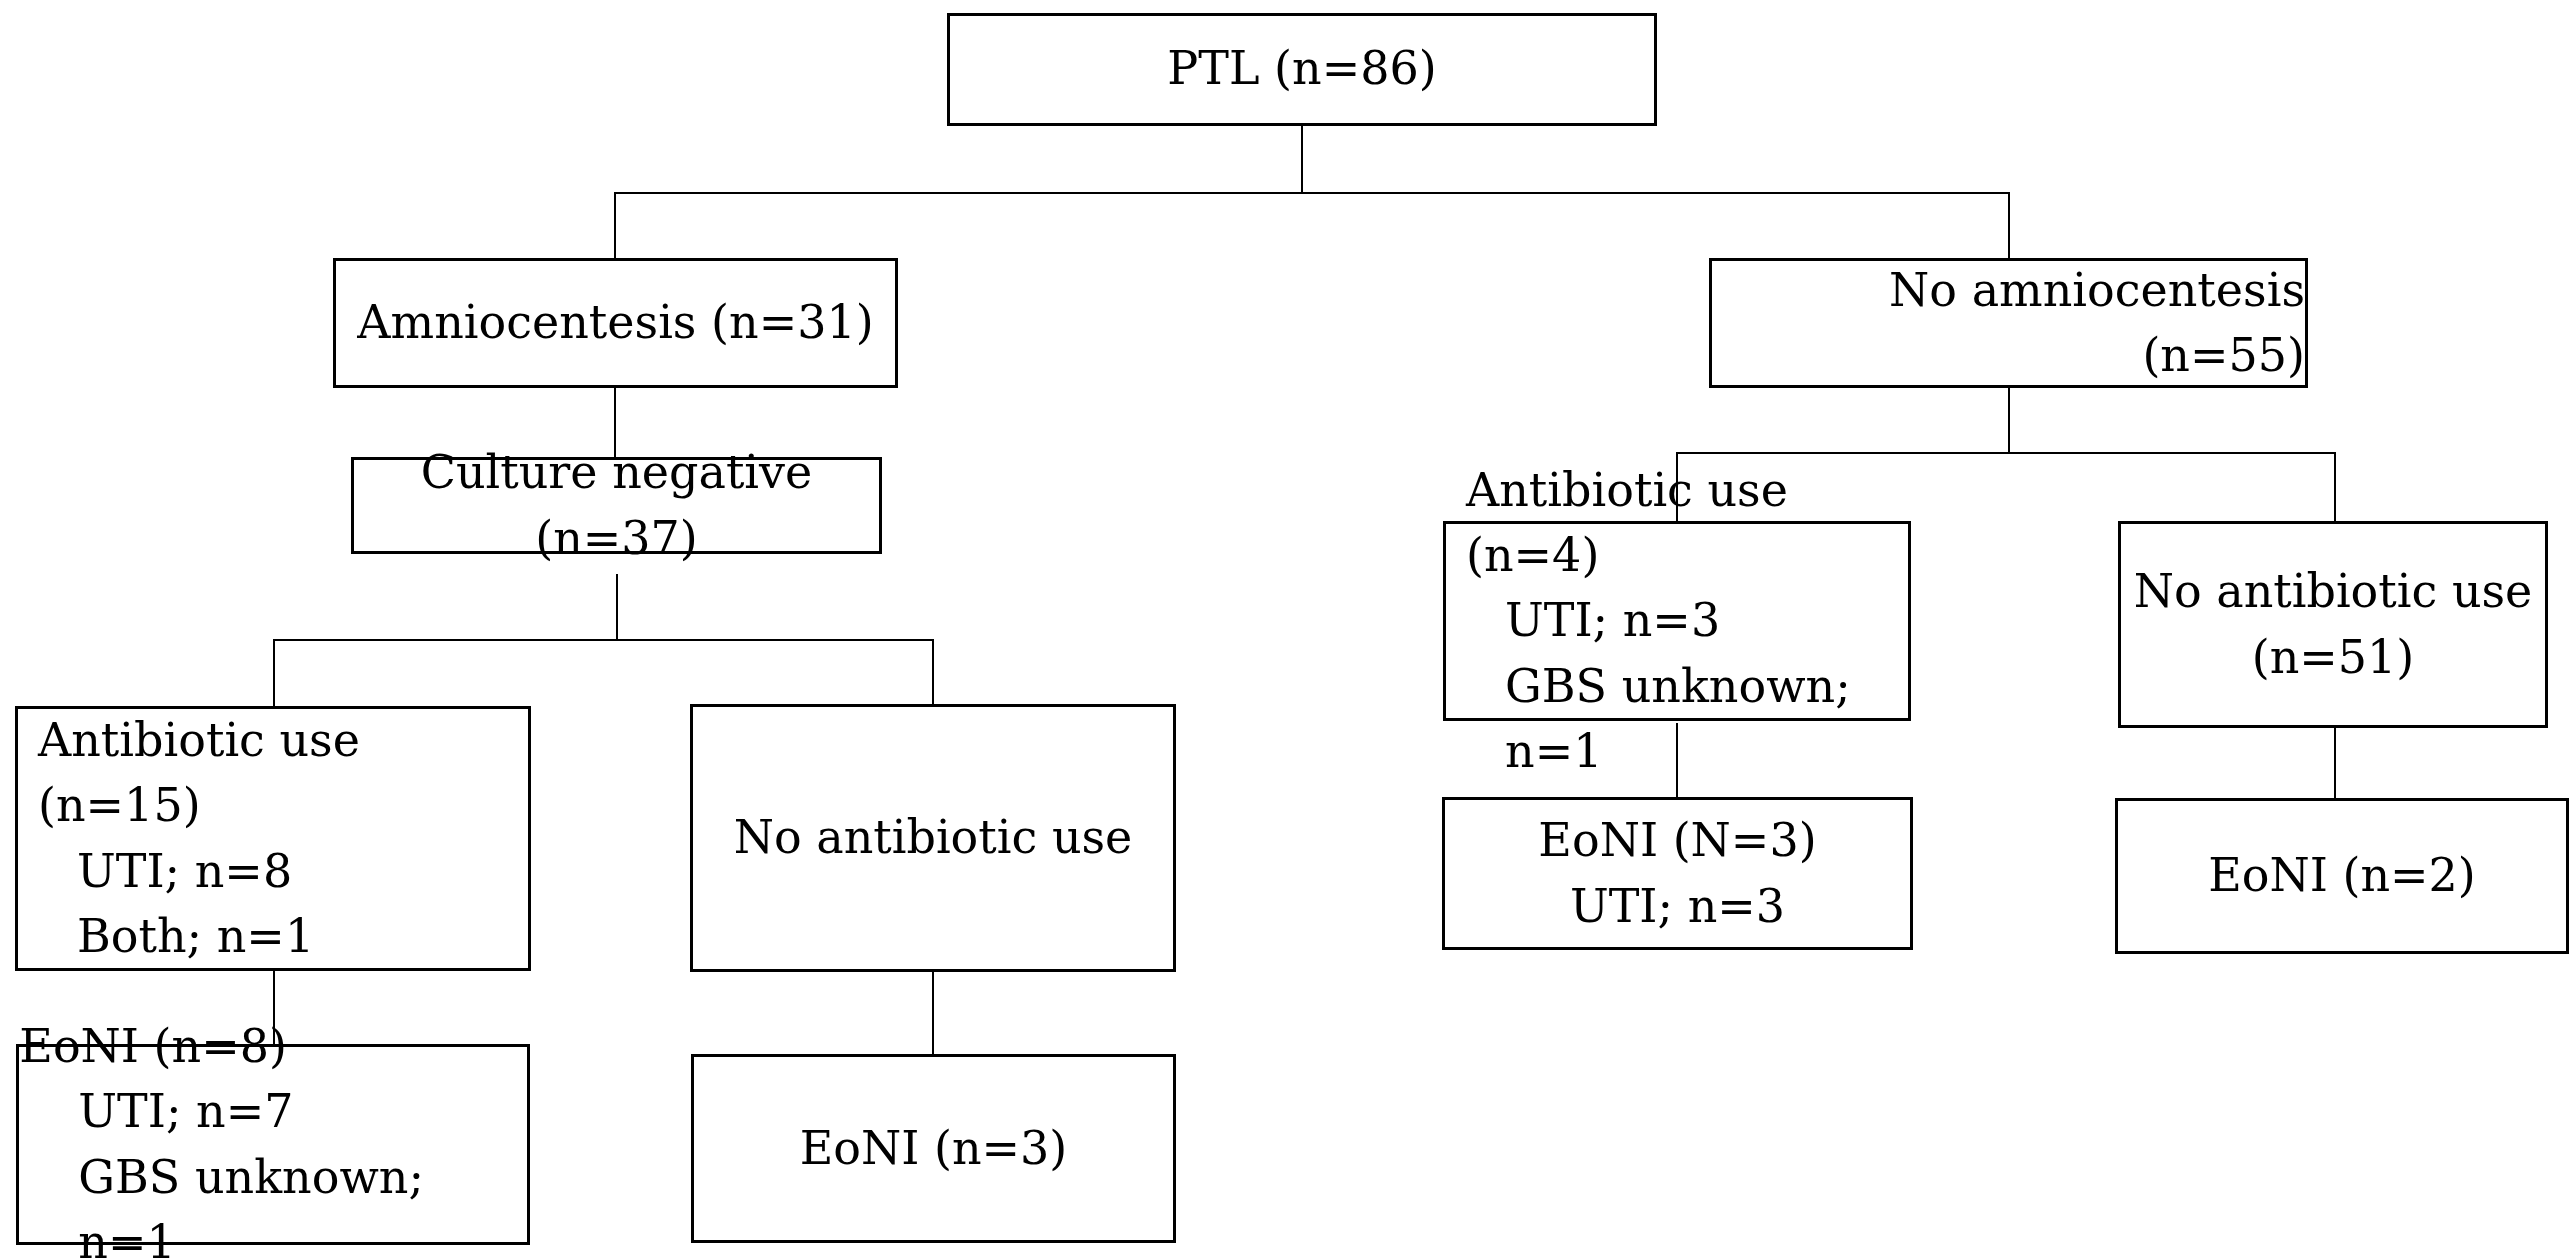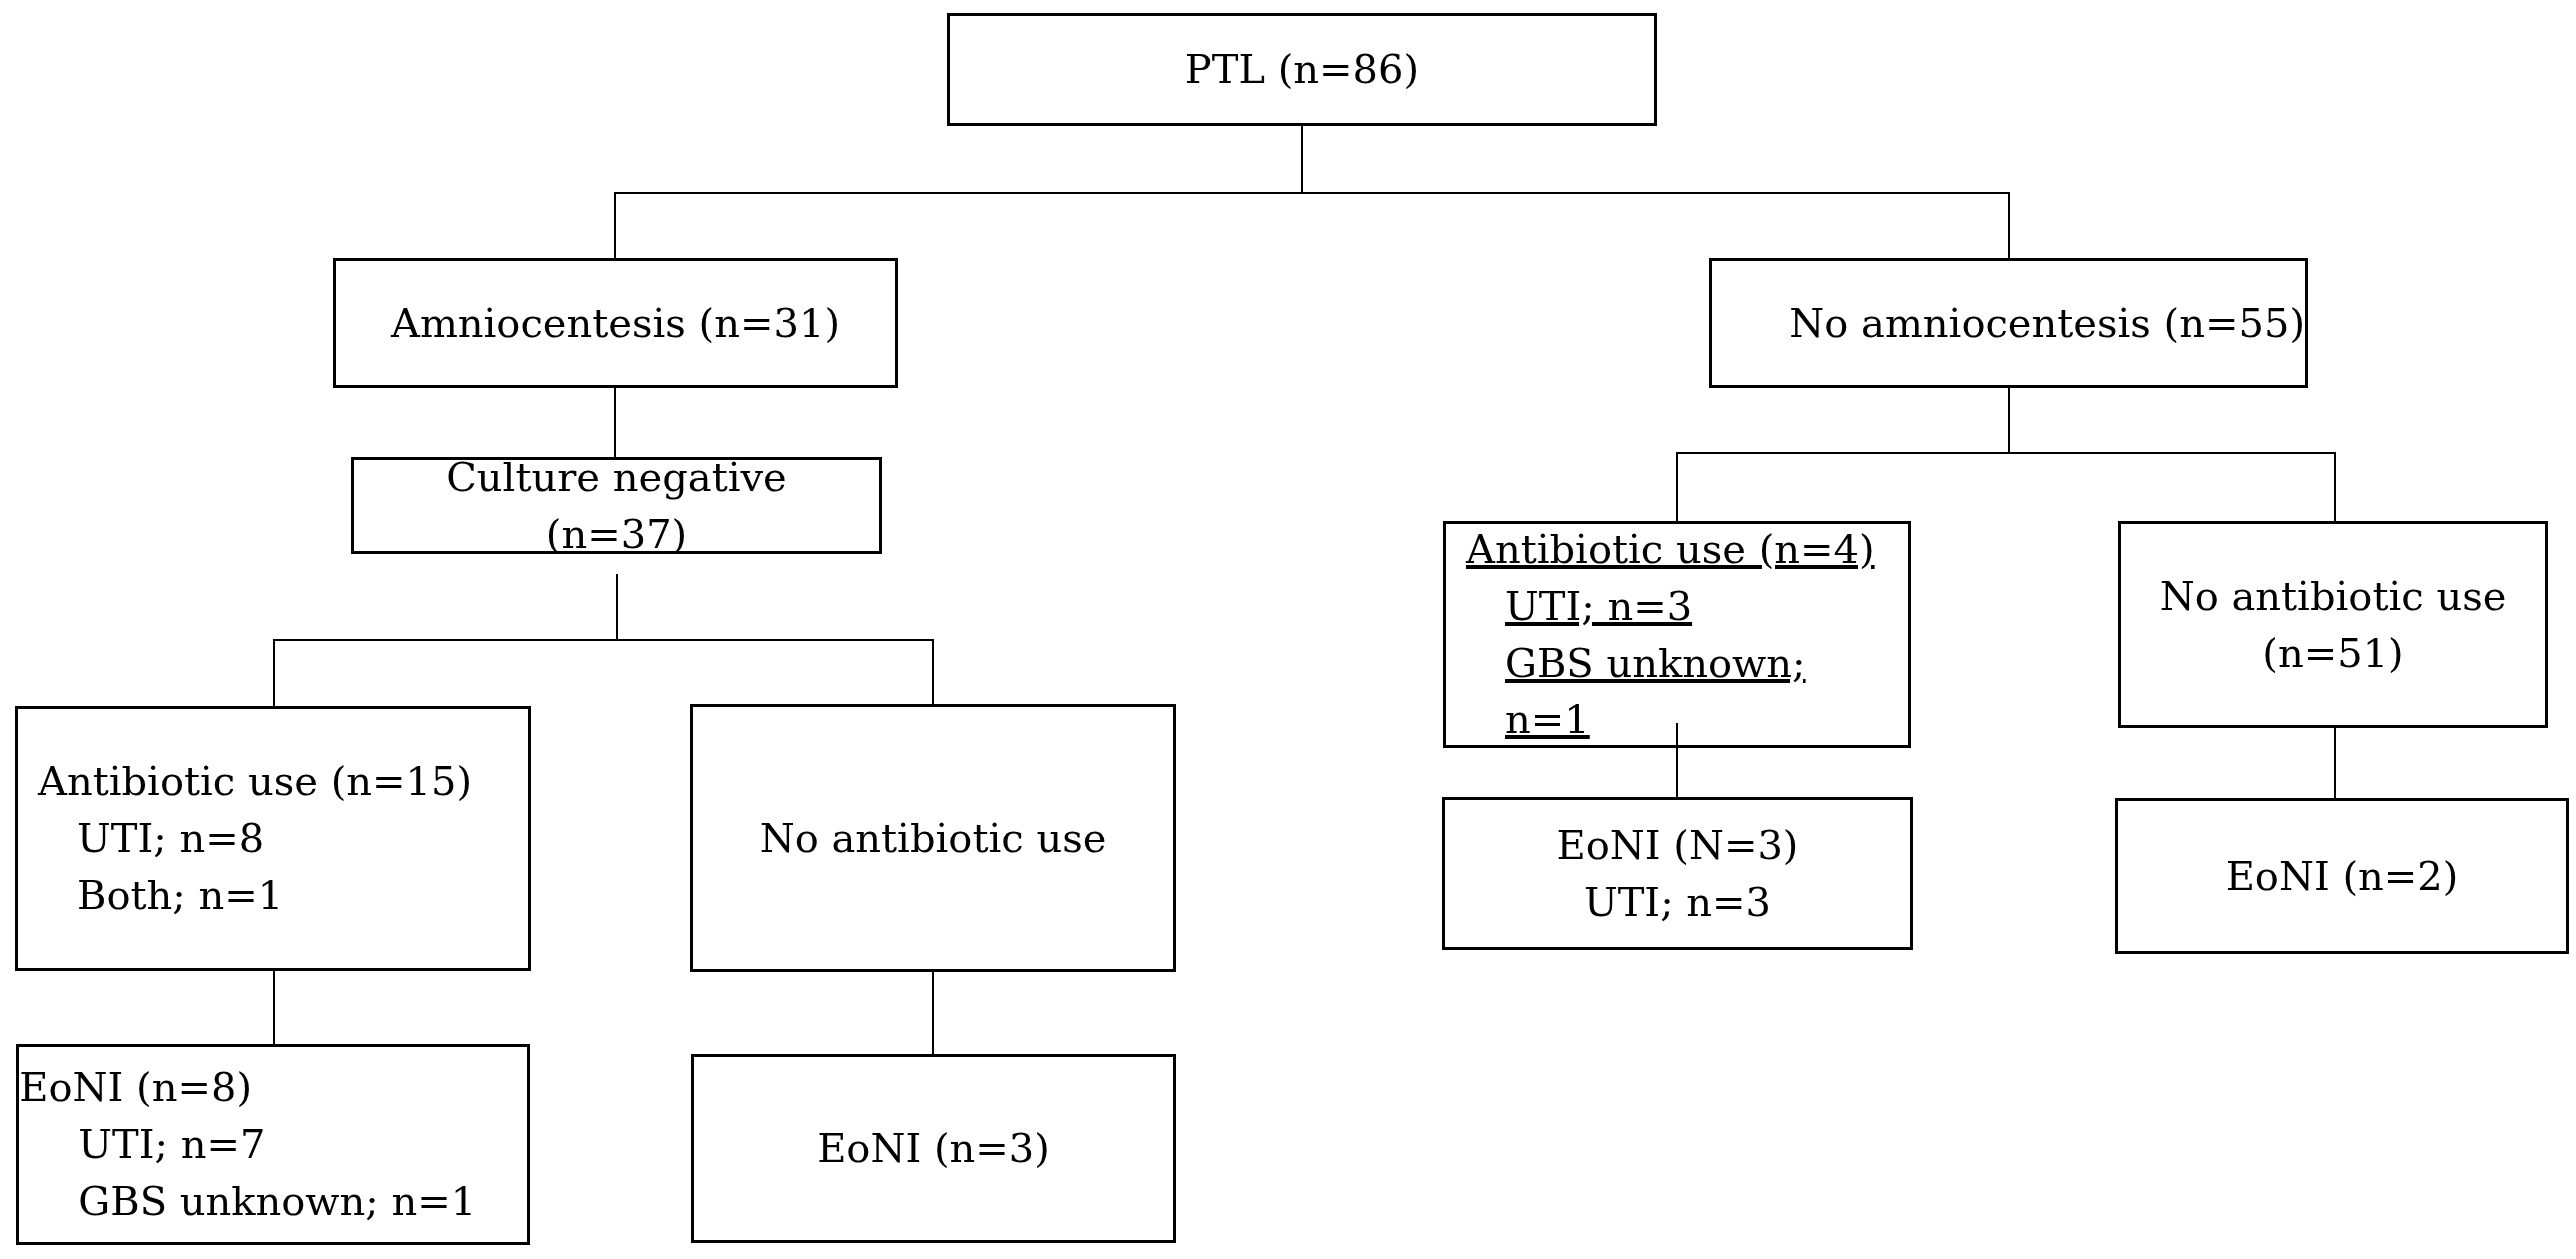--- a/index.html
+++ b/index.html
@@ -16,21 +16,21 @@
     color: #000000;
   }
   .node {
     position: absolute;
     box-sizing: border-box;
     border: 3.1px solid #000000;
     background: #ffffff;
     display: flex;
     flex-direction: column;
     justify-content: center;
-    font-size: 40px;
+    font-size: 46px;
     line-height: 1.42;
     text-align: left;
   }
   .node.c { text-align: center; }
   .ln { display: block; }
   .ln.cc { }
   .ln.p1 { padding-left: 20px; padding-right: 6.3px; }
   .ln.p2 { padding-left: 59px; padding-right: 6.3px; }
   .edge {
     position: absolute;
@@ -52,21 +52,21 @@
 
   <div class="node c" style="left:1709px; top:258px; width:599px; height:130px;text-align:right;">
     <span class="ln">No amniocentesis (n=55)</span>
   </div>
 
   <div class="node c" style="left:351px; top:457px; width:531px; height:97px;">
     <span class="ln">Culture negative</span>
     <span class="ln">(n=37)</span>
   </div>
 
-  <div class="node" style="left:1443px; top:521px; width:468px; height:227px;text-decoration:underline;">
+  <div class="node" style="left:1443px; top:521px; width:468px; height:200px;">
     <span class="ln p1">Antibiotic use (n=4)</span>
     <span class="ln p2">UTI; n=3</span>
     <span class="ln p2">GBS unknown; n=1</span>
   </div>
 
   <div class="node c" style="left:2118px; top:521px; width:430px; height:207px;">
     <span class="ln">No antibiotic use</span>
     <span class="ln">(n=51)</span>
   </div>
 

